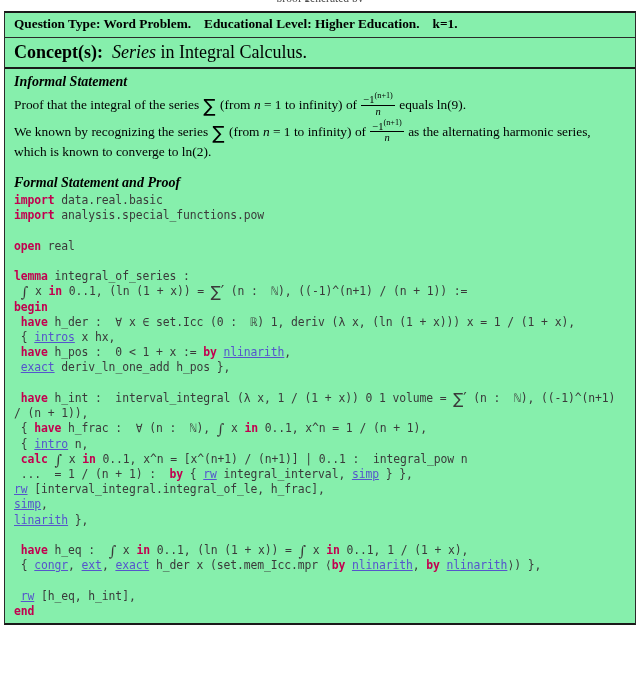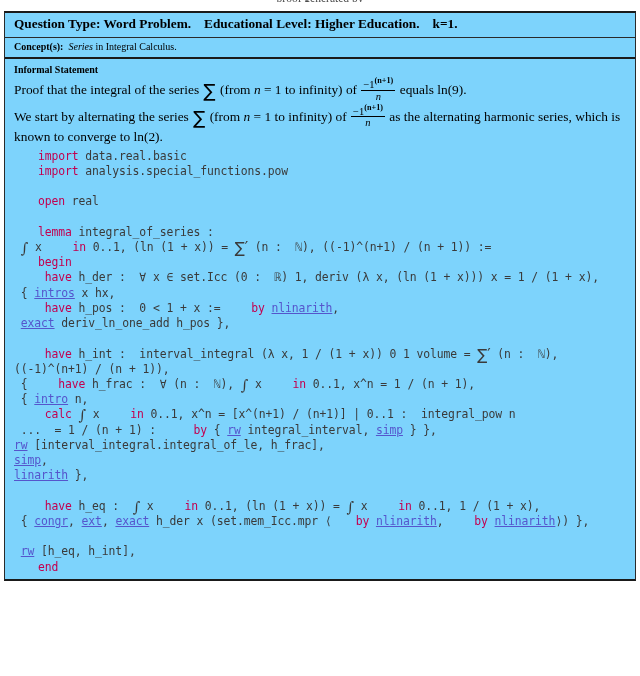--- a/index.html
+++ b/index.html
@@ -39,21 +39,21 @@
   .doc-table {
     position: absolute;
     top: 11px;
     left: 4px;
     width: 632px;
     border-top: 2.2px solid #1a1a1a;
     border-bottom: 2.2px solid #1a1a1a;
     border-left: 1.1px solid #2a2a2a;
     border-right: 1.1px solid #2a2a2a;
     box-sizing: border-box;
-    background: #7dd3fc;
+    background: #86efac;
   }
 
   .row {
     padding: 3px 9px 4px 9px;
   }
   .row.rule-bottom {
     border-bottom: 1.6px solid #2a2a2a;
   }
   .row.rule-bottom-thick {
     border-bottom: 2.2px solid #1a1a1a;
@@ -61,31 +61,32 @@
 
   .meta-line {
     font-size: 13.3px;
     font-weight: bold;
     line-height: 1.25;
     white-space: nowrap;
   }
   .meta-line .gap { display:inline-block; width: 13px; }
 
   .concept-line {
-    font-size: 10px;
+    font-size: 18px;
     line-height: 1.25;
   }
   .concept-line .lbl { font-weight: bold; }
   .concept-line .ital { font-style: italic; }
 
   .sec-head {
-    font-size: 10px;
+    font-size: 14px;
     font-weight: bold;
     margin: 1px 0 1px 0;
     line-height: 1.3;
+    font-style: italic;
   }
 
   .prose {
     font-size: 13.4px;
     line-height: 1.38;
     text-align: left;
     margin: 0 0 2px 0;
   }
 
   
@@ -110,34 +111,34 @@
     display: block;
     border-bottom: 0.9px solid #000;
     padding: 0 2px 0px 2px;
     white-space: nowrap;
   }
   .frac .den {
     display: block;
     padding: 0px 2px 0 2px;
     font-style: italic;
   }
-  .frac sup { font-size: 0.78em; font-weight: bold; }
+  .frac sup { font-size: 0.78em; }
 
   
   .code {
     font-family: "DejaVu Sans Mono", "Liberation Mono", monospace;
     font-size: 11.4px;
     line-height: 1.335;
     white-space: pre-wrap;
     word-break: normal;
     margin: 0;
     color: #3a3a3a;
     letter-spacing: -0.1px;
   }
-  .code .kw   { color: #c2004f; font-weight: normal; margin-left: 24px; }
+  .code .kw   { color: #c2004f; font-weight: bold; }
   .code .tac  { color: #5555cc; text-decoration: underline; }
   .code .pl   { color: #3a3a3a; }
   .code .bigsum {
     font-family: "DejaVu Sans", sans-serif;
     font-size: 15px;
     line-height: 0;
     vertical-align: -2px;
   }
   .code .bigint {
     font-family: "DejaVu Serif", serif;
@@ -172,26 +173,27 @@
 
       <p class="prose"><span>Proof that the integral of the series</span>
         <span class="mo-sum">∑</span>
         <span>(from</span>
         <span class="mi">n</span>
         <span>= 1 to infinity) of</span>
         <span class="frac"><span class="num"><span>−1</span><sup>(n+1)</sup></span><span class="den">n</span></span>
         <span>equals ln(9).</span></p>
 
 
-      <p class="prose"><span>We start by alternating the series</span>
+      <p class="prose"><span>We known by recognizing the series</span>
         <span class="mo-sum">∑</span>
         <span>(from</span>
         <span class="mi">n</span>
         <span>= 1 to infinity) of</span>
         <span class="frac"><span class="num"><span>−1</span><sup>(n+1)</sup></span><span class="den">n</span></span>
         <span>as the alternating harmonic series, which is known to converge to ln(2).</span></p>
 
+      <div class="sec-head" style="margin-top:12px;">Formal Statement and Proof</div>
 
       <div class="code code-body" id="code-block"><div><span class="kw">import</span><span class="pl"> data.real.basic</span></div><div><span class="kw">import</span><span class="pl"> analysis.special_functions.pow</span></div><div>&nbsp;</div><div><span class="kw">open</span><span class="pl"> real</span></div><div>&nbsp;</div><div><span class="kw">lemma</span><span class="pl"> integral_of_series :</span></div><div><span class="pl"> </span><span class="bigint">∫</span><span class="pl"> x </span><span class="kw">in</span><span class="pl"> 0..1, (ln (1 + x)) = </span><span class="bigsum">∑′</span><span class="pl"> (n :  ℕ), ((-1)^(n+1) / (n + 1)) :=</span></div><div><span class="kw">begin</span></div><div><span class="pl"> </span><span class="kw">have</span><span class="pl"> h_der :  ∀ x ∈ set.Icc (0 :  ℝ) 1, deriv (λ x, (ln (1 + x))) x = 1 / (1 + x),</span></div><div><span class="pl"> { </span><span class="tac">intros</span><span class="pl"> x hx,</span></div><div><span class="pl"> </span><span class="kw">have</span><span class="pl"> h_pos :  0 &lt; 1 + x := </span><span class="kw">by</span><span class="pl"> </span><span class="tac">nlinarith</span><span class="pl">,</span></div><div><span class="pl"> </span><span class="tac">exact</span><span class="pl"> deriv_ln_one_add h_pos },</span></div><div>&nbsp;</div><div><span class="pl"> </span><span class="kw">have</span><span class="pl"> h_int :  interval_integral (λ x, 1 / (1 + x)) 0 1 volume = </span><span class="bigsum">∑′</span><span class="pl"> (n :  ℕ), ((-1)^(n+1) / (n + 1)),</span></div><div><span class="pl"> { </span><span class="kw">have</span><span class="pl"> h_frac :  ∀ (n :  ℕ), </span><span class="bigint">∫</span><span class="pl"> x </span><span class="kw">in</span><span class="pl"> 0..1, x^n = 1 / (n + 1),</span></div><div><span class="pl"> { </span><span class="tac">intro</span><span class="pl"> n,</span></div><div><span class="pl"> </span><span class="kw">calc</span><span class="pl"> </span><span class="bigint">∫</span><span class="pl"> x </span><span class="kw">in</span><span class="pl"> 0..1, x^n = [x^(n+1) / (n+1)] | 0..1 :  integral_pow n</span></div><div><span class="pl"> ...  = 1 / (n + 1) :  </span><span class="kw">by</span><span class="pl"> { </span><span class="tac">rw</span><span class="pl"> integral_interval, </span><span class="tac">simp</span><span class="pl"> } },</span></div><div><span class="tac">rw</span><span class="pl"> [interval_integral.integral_of_le, h_frac],</span></div><div><span class="tac">simp</span><span class="pl">,</span></div><div><span class="tac">linarith</span><span class="pl"> },</span></div><div>&nbsp;</div><div><span class="pl"> </span><span class="kw">have</span><span class="pl"> h_eq :  </span><span class="bigint">∫</span><span class="pl"> x </span><span class="kw">in</span><span class="pl"> 0..1, (ln (1 + x)) = </span><span class="bigint">∫</span><span class="pl"> x </span><span class="kw">in</span><span class="pl"> 0..1, 1 / (1 + x),</span></div><div><span class="pl"> { </span><span class="tac">congr</span><span class="pl">, </span><span class="tac">ext</span><span class="pl">, </span><span class="tac">exact</span><span class="pl"> h_der x (set.mem_Icc.mpr ⟨</span><span class="kw">by</span><span class="pl"> </span><span class="tac">nlinarith</span><span class="pl">, </span><span class="kw">by</span><span class="pl"> </span><span class="tac">nlinarith</span><span class="pl">⟩) },</span></div><div>&nbsp;</div><div><span class="pl"> </span><span class="tac">rw</span><span class="pl"> [h_eq, h_int],</span></div><div><span class="kw">end</span></div></div>
 
     </div>
   </div>
 </div>
 
 </body></html>

